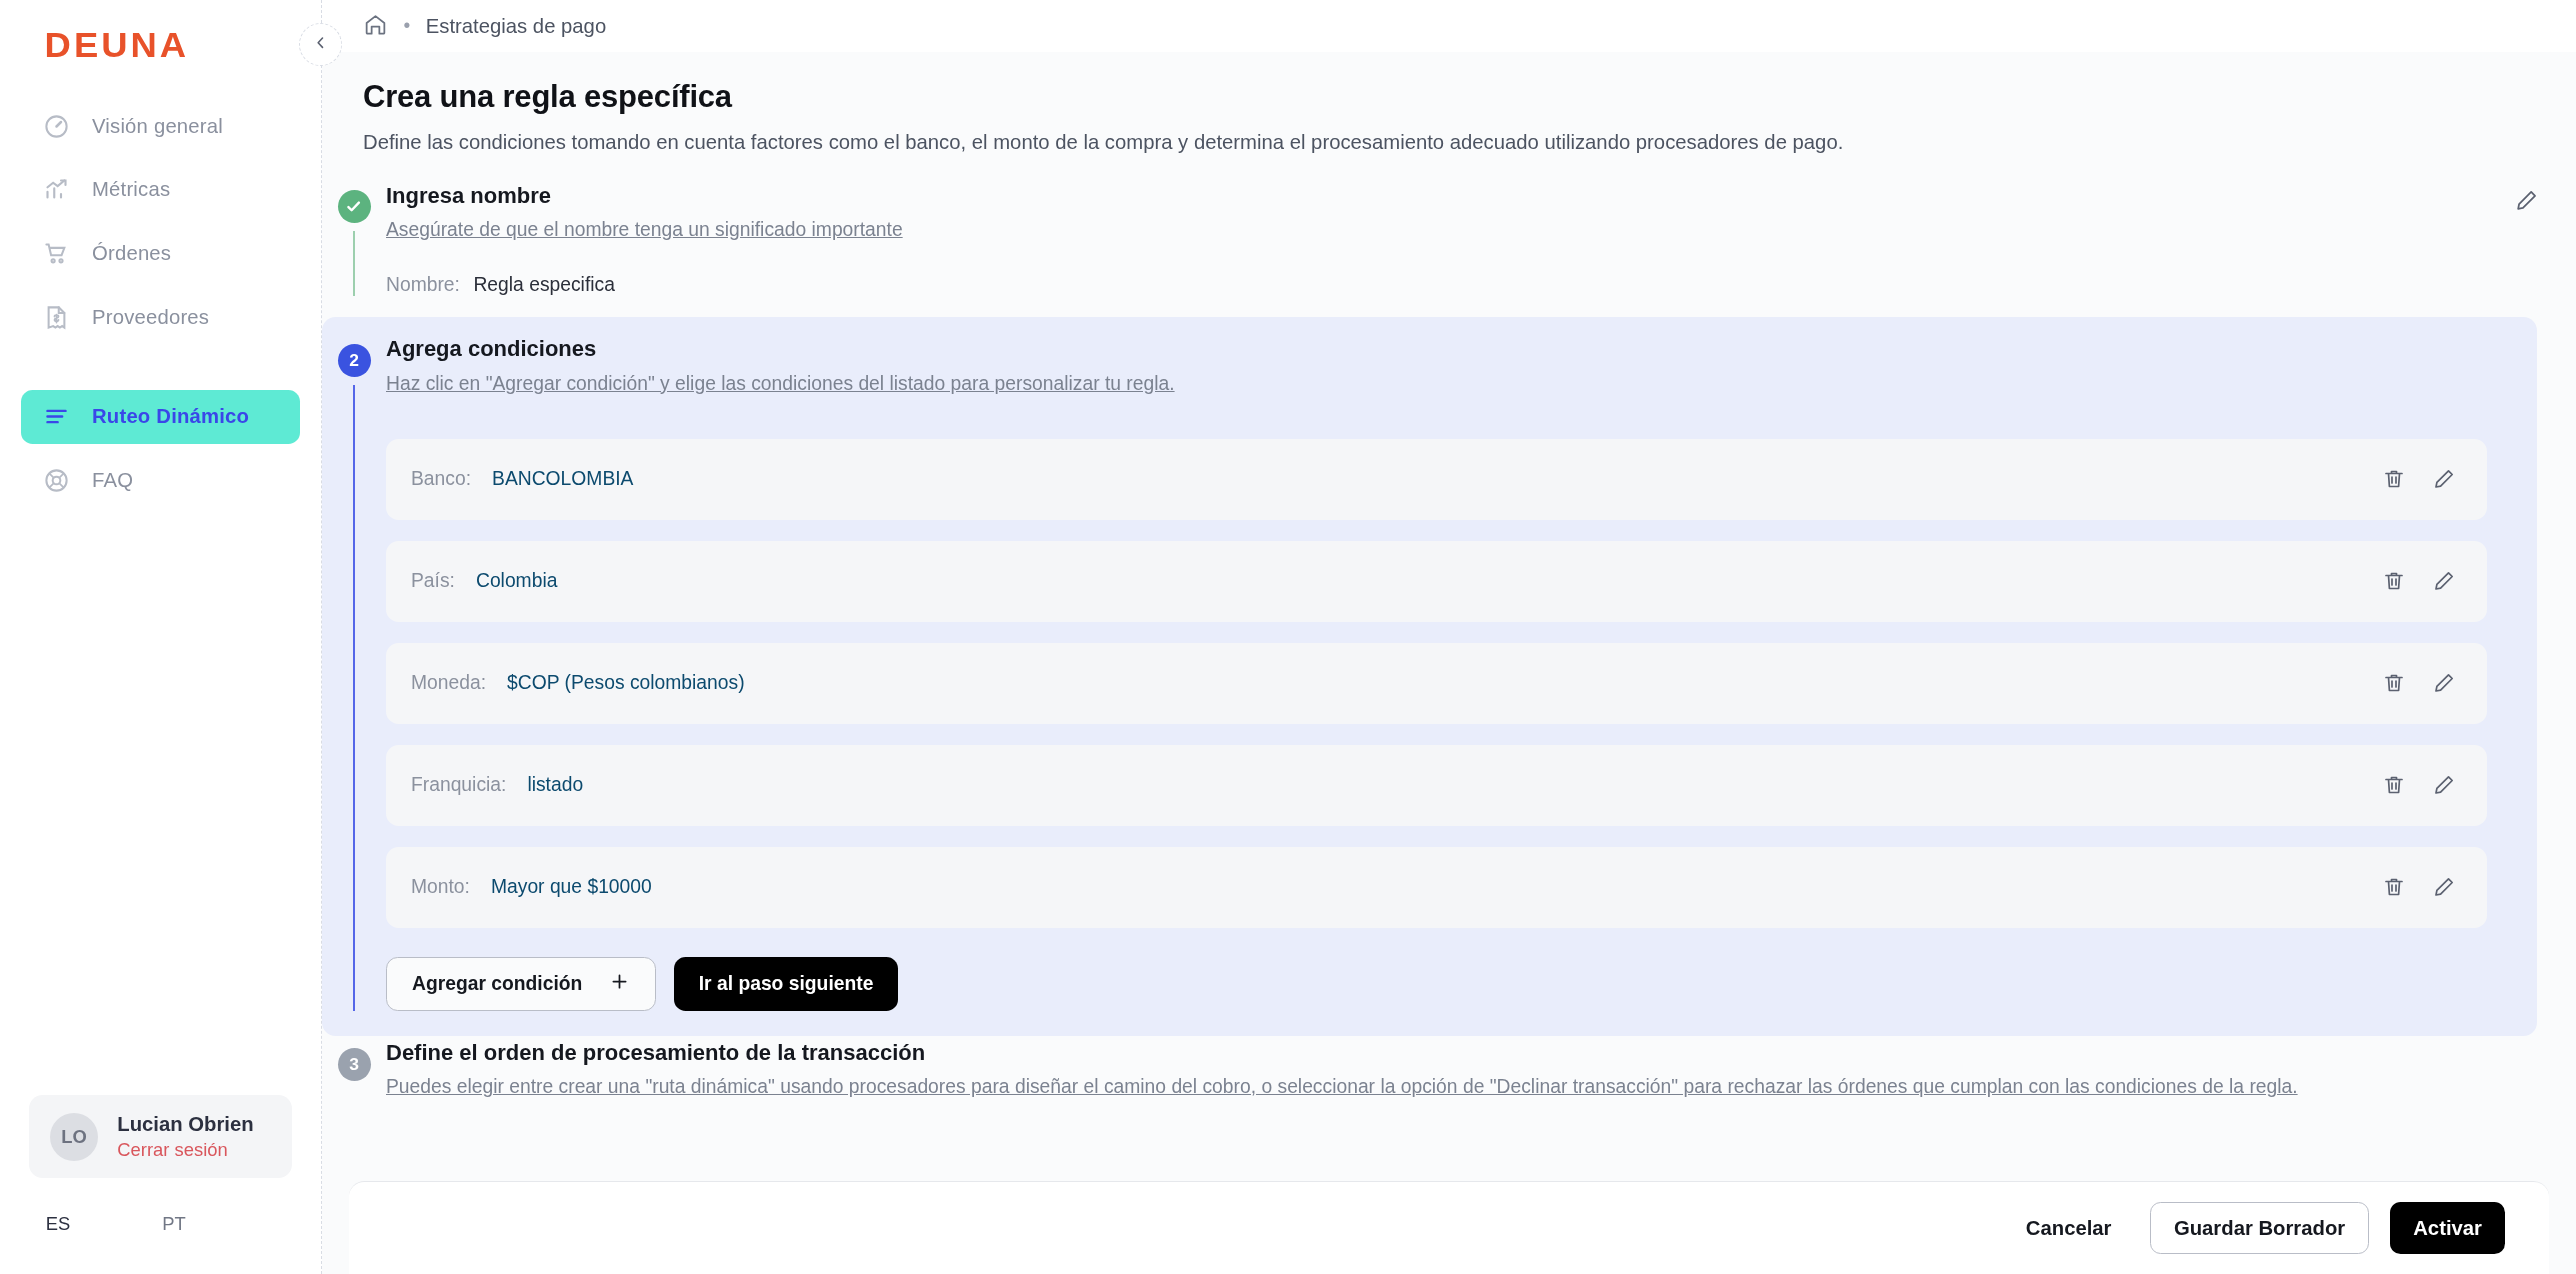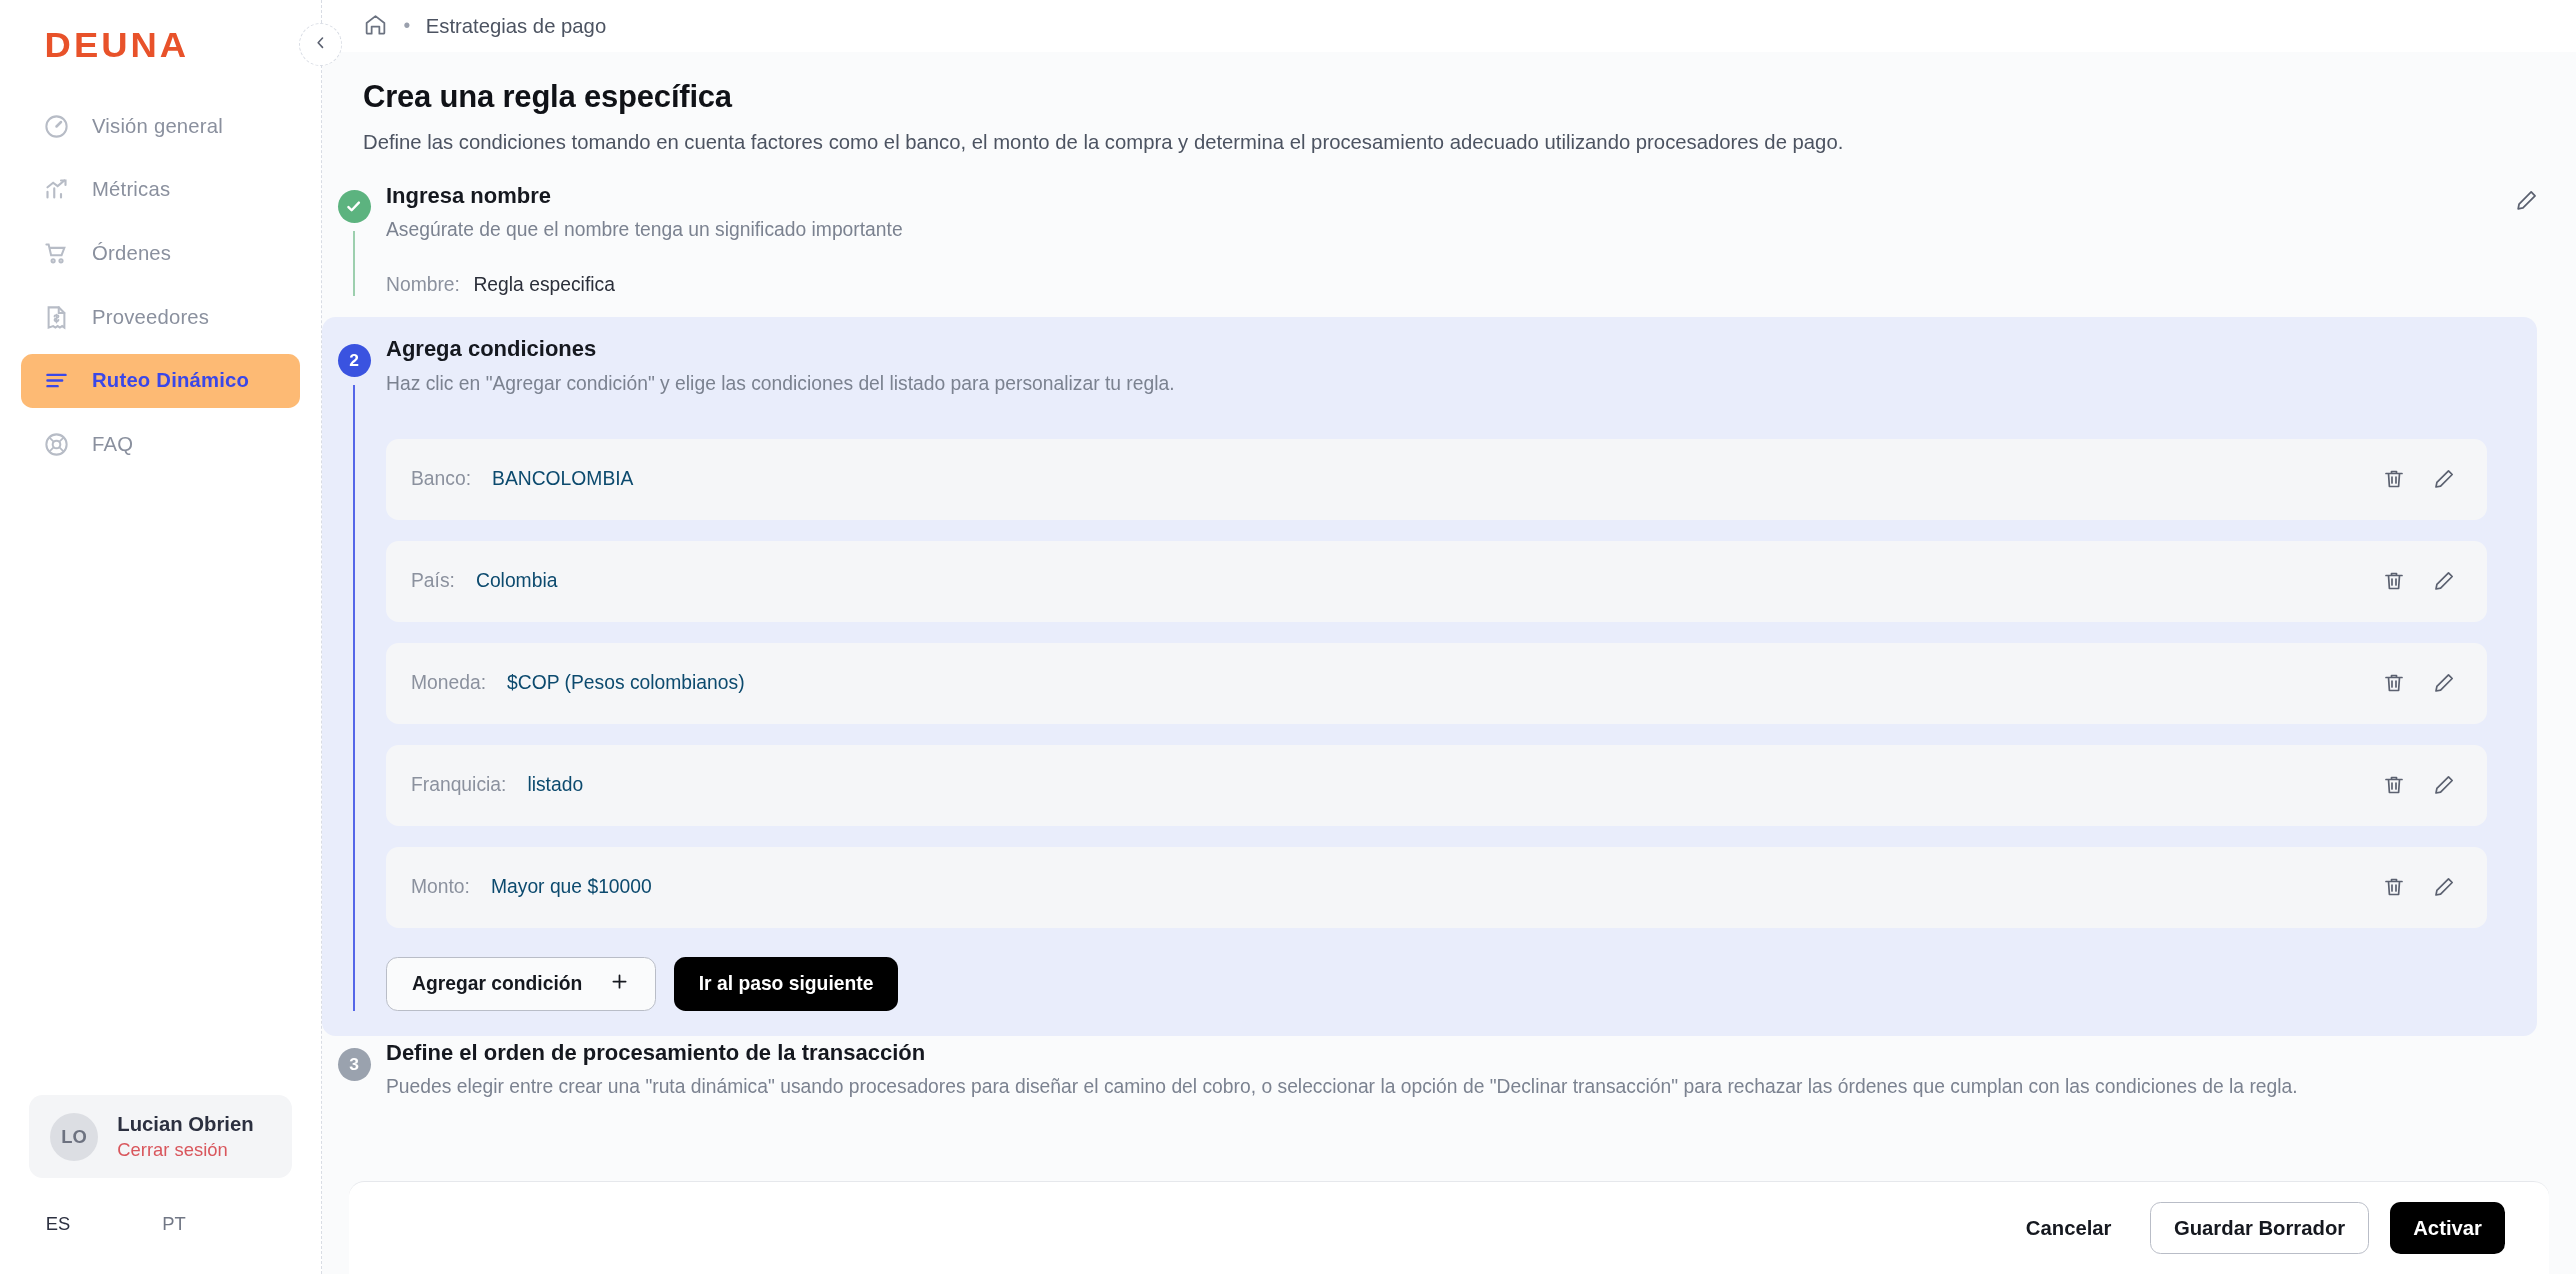--- a/index.html
+++ b/index.html
@@ -26,21 +26,21 @@
     color: #e8522a; font-family: "Liberation Sans", sans-serif;
     transform: scaleX(1.04);
   }
   .nav { margin-top: 29px; padding: 0 21px; display: flex; flex-direction: column; gap: 9.7px; }
   .nav-item {
     display: flex; align-items: center; gap: 21px;
     height: 54px; padding: 0 21px; border-radius: 11.6px;
     cursor: pointer;
   }
   .nav-item .label { font-size: 20.3px; color: #8a909e; letter-spacing: 0.2px; }
-  .nav-item.active { background: #fdba74; }
+  .nav-item.active { background: #5eead4; margin-top: 36px; }
   .nav-item.active .label { color: #3a47e8; font-weight: 700; }
   .nav-ico { width: 29px; height: 29px; display: flex; align-items: center; justify-content: center; flex: 0 0 29px; }
   .nav-ico svg { display: block; }
 
   .spacer { flex: 1 1 auto; }
 
   .profile-card {
     margin: 0 29px 17.4px 29px;
     background: #f4f5f7; border-radius: 13.5px;
     height: 83px; display: flex; align-items: center; gap: 19.3px;
@@ -95,21 +95,21 @@
   .badge.done { background: #5cb37f; }
   .badge.current { background: #3a53e0; }
   .badge.todo { background: #9aa2ae; }
   .rail-line { width: 2.9px; flex: 1 1 auto; margin-top: 7.7px; }
   .rail-line.green { background: #9ccfae; }
   .rail-line.blue { background: #5566e8; }
   .rail-line.none { background: transparent; }
 
   .step-body { flex: 1 1 auto; padding-right: 39px; min-width: 0; }
   .step-title { font-size: 22px; font-weight: 700; color: #15181f; }
-  .step-desc { font-size: 19.3px; color: #7b8290; margin-top: 10.6px; }
+  .step-desc { font-size: 19.3px; color: #7b8290; margin-top: 10.6px; text-decoration: underline; }
 
   
   .step1 { position: relative; padding-bottom: 21px; }
   .nombre-row { margin-top: 33px; display: flex; align-items: baseline; gap: 13.5px; }
   .nombre-label { font-size: 19.3px; color: #8b919e; }
   .nombre-value { font-size: 19.3px; color: #2b2f3a; }
   .edit-top { position: absolute; right: 37px; top: 5.8px; cursor: pointer; }
 
   
   .panel2 {

